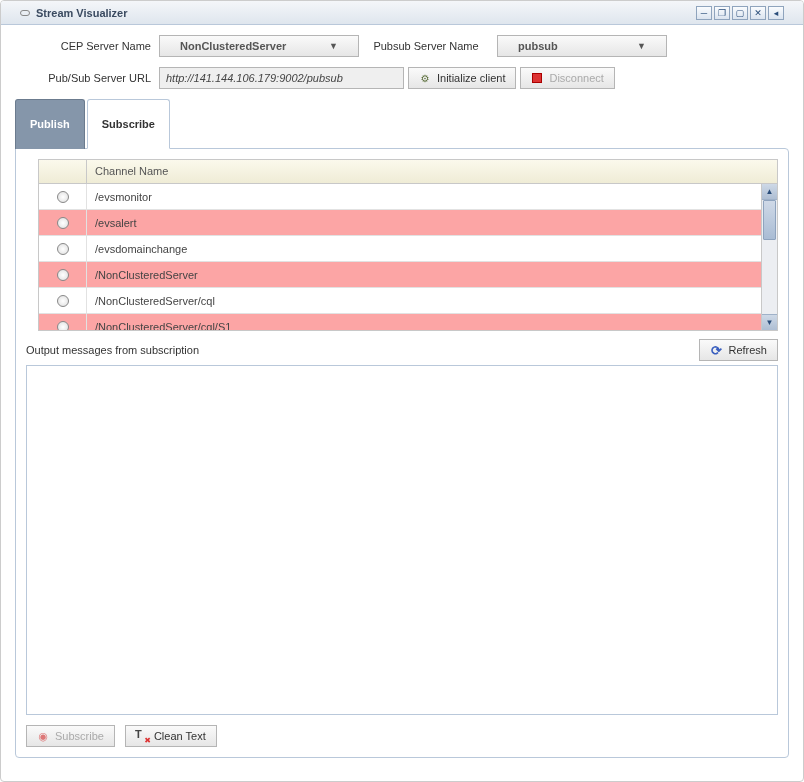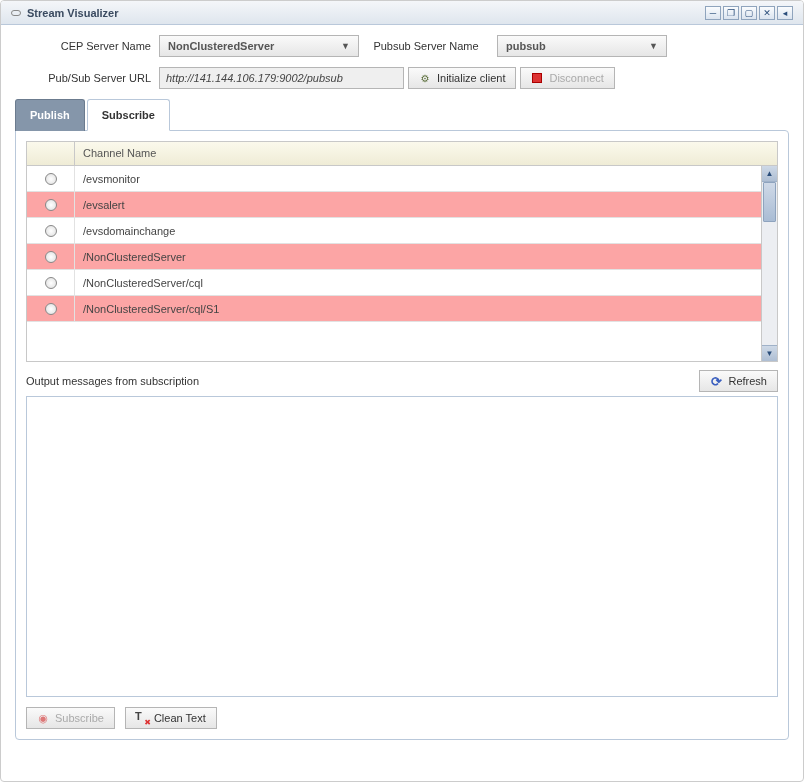--- a/index.html
+++ b/index.html
@@ -14,21 +14,21 @@
     overflow: hidden;
     border: 1px solid #ccc;
     border-radius: 4px;
   }
   .titlebar {
     height: 24px;
     background: linear-gradient(#f4f6f9, #dfe6ee);
     border-bottom: 1px solid #b9c8da;
     display: flex;
     align-items: center;
-    padding: 0 10px;
+    padding: 0 19px;
   }
   .titlebar .title-icon {
     width: 10px; height: 6px;
     border: 1px solid #888;
     border-radius: 3px;
     margin-right: 6px;
   }
   .titlebar .title-text {
     font-weight: bold;
     color: #3a4a60;
@@ -46,21 +46,21 @@
   }
   .content { padding: 10px 14px; }
   .row { display: flex; align-items: center; margin-bottom: 10px; gap: 4px; }
   .lbl { width: 140px; text-align: right; padding-right: 4px; color: #333; }
   .lbl2 { width: 130px; text-align: center; padding-right: 4px; color: #333; }
   .select {
     height: 22px;
     background: linear-gradient(#fafafa,#e6e6e6);
     border: 1px solid #b5b5b5;
     display: flex; align-items: center; justify-content: space-between;
-    padding: 0 8px;
+    padding: 0 20px;
     font-weight: bold;
     color: #555;
     cursor: pointer;
   }
   .select.w1 { width: 200px; }
   .select.w2 { width: 170px; }
   .chev { font-size: 9px; color: #555; }
   .textbox {
     height: 22px;
     width: 245px;
@@ -79,21 +79,21 @@
     padding: 0 10px;
     cursor: pointer;
     color: #333;
   }
   .btn.disabled { color: #aaa; cursor: default; }
   .btn .ic { width: 12px; height: 12px; display: inline-flex; align-items: center; justify-content: center; }
   .ic-init { font-size: 10px; color: #5a6d3a; }
   .ic-stop { width: 10px; height: 10px; background: #d33; border: 1px solid #a00; }
   .tabs { display: flex; margin-top: 4px; }
   .tab {
-    padding: 9px 14px;
+    padding: 18px 14px;
     background: #8596aa;
     color: #fff;
     border: 1px solid #6b7b8e;
     border-bottom: none;
     border-radius: 3px 3px 0 0;
     margin-right: 2px;
     cursor: pointer;
     font-weight: bold;
   }
   .tab.active {
@@ -109,23 +109,24 @@
     border-radius: 0 4px 4px 4px;
     padding: 10px;
     margin-top: -1px;
     height: 610px;
     display: flex;
     flex-direction: column;
   }
   .grid {
     border: 1px solid #c8c8c8;
     position: relative;
-    height: 221px;
+    height: 172px;
     display: flex;
     flex-direction: column;
+    margin-left: 12px;
   }
   .grid-header {
     display: flex;
     background: linear-gradient(#fbf9ec,#efecd6);
     border-bottom: 1px solid #c8c8c8;
     height: 24px;
   }
   .grid-header .hcol1 { width: 48px; border-right: 1px solid #c8c8c8; }
   .grid-header .hcol2 { flex: 1; padding: 5px 8px; color: #555; }
   .grid-body { flex: 1; overflow: hidden; position: relative; }

